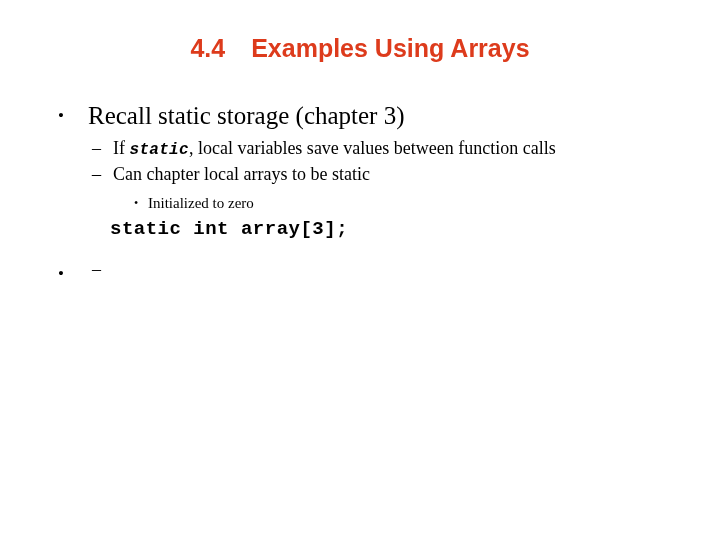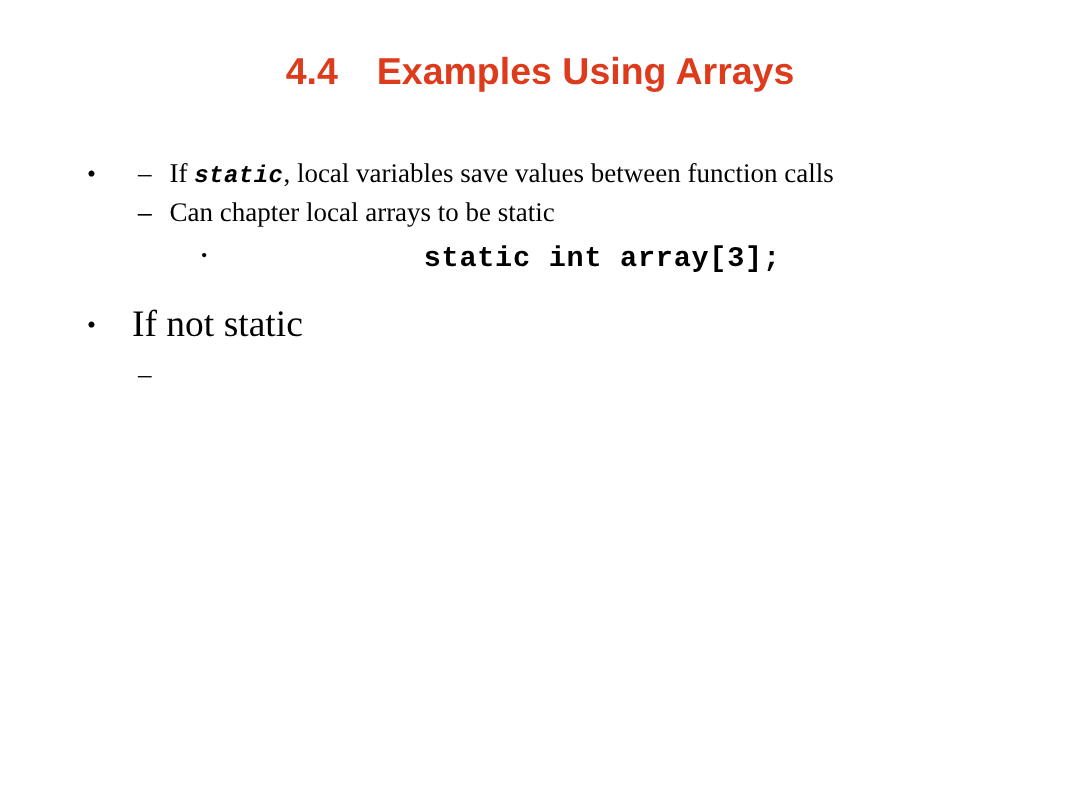--- a/index.html
+++ b/index.html
@@ -99,24 +99,23 @@
     font-size: 12px;
     line-height: 22px;
   }
 
   
   .codeline {
     font-family: "Liberation Mono", "DejaVu Sans Mono", monospace;
     font-weight: bold;
     font-size: 19px;
     line-height: 27px;
-    padding-left: 83px;
+    padding-left: 110px;
     letter-spacing: 0.5px;
     margin: 0;
-    text-align: center;
   }
 
   
   .mono {
     font-family: "Liberation Mono", "DejaVu Sans Mono", monospace;
     font-weight: bold;
     font-size: 16px;
     letter-spacing: 0.3px;
     font-style: italic;
   }
@@ -130,44 +129,45 @@
 <body>
 
 <div class="slide">
 
   <div class="slide-title"><span class="title-num">4.4</span><span class="title-gap"></span><span class="title-text">Examples Using Arrays</span></div>
 
   <div class="body-area">
 
     <div class="line lvl1">
       <span class="bullet">•</span>
+      <span>Recall static storage (chapter 3)</span>
     </div>
 
     <div class="line lvl2 sp-before-lvl2grp">
       <span class="bullet">–</span><span>If </span><span class="mono">static</span><span>, local variables save values between function calls</span>
     </div>
 
     <div class="line lvl2">
       <span class="bullet">–</span>
     </div>
 
     <div class="line lvl2">
       <span class="bullet">–</span>
       <span>Can chapter local arrays to be static</span>
     </div>
 
     <div class="line lvl3 sp-before-lvl3">
       <span class="bullet">•</span>
+      <span>Initialized to zero</span>
     </div>
 
     <div class="line codeline sp-before-code">static int array[3];</div>
 
     <div class="line lvl1 sp-before-lvl1">
       <span class="bullet">•</span>
-      <span>If not static</span>
     </div>
 
     <div class="line lvl2 sp-before-lvl2grp">
       <span class="bullet">–</span>
     </div>
 
   </div>
 </div>
 
 </body></html>

